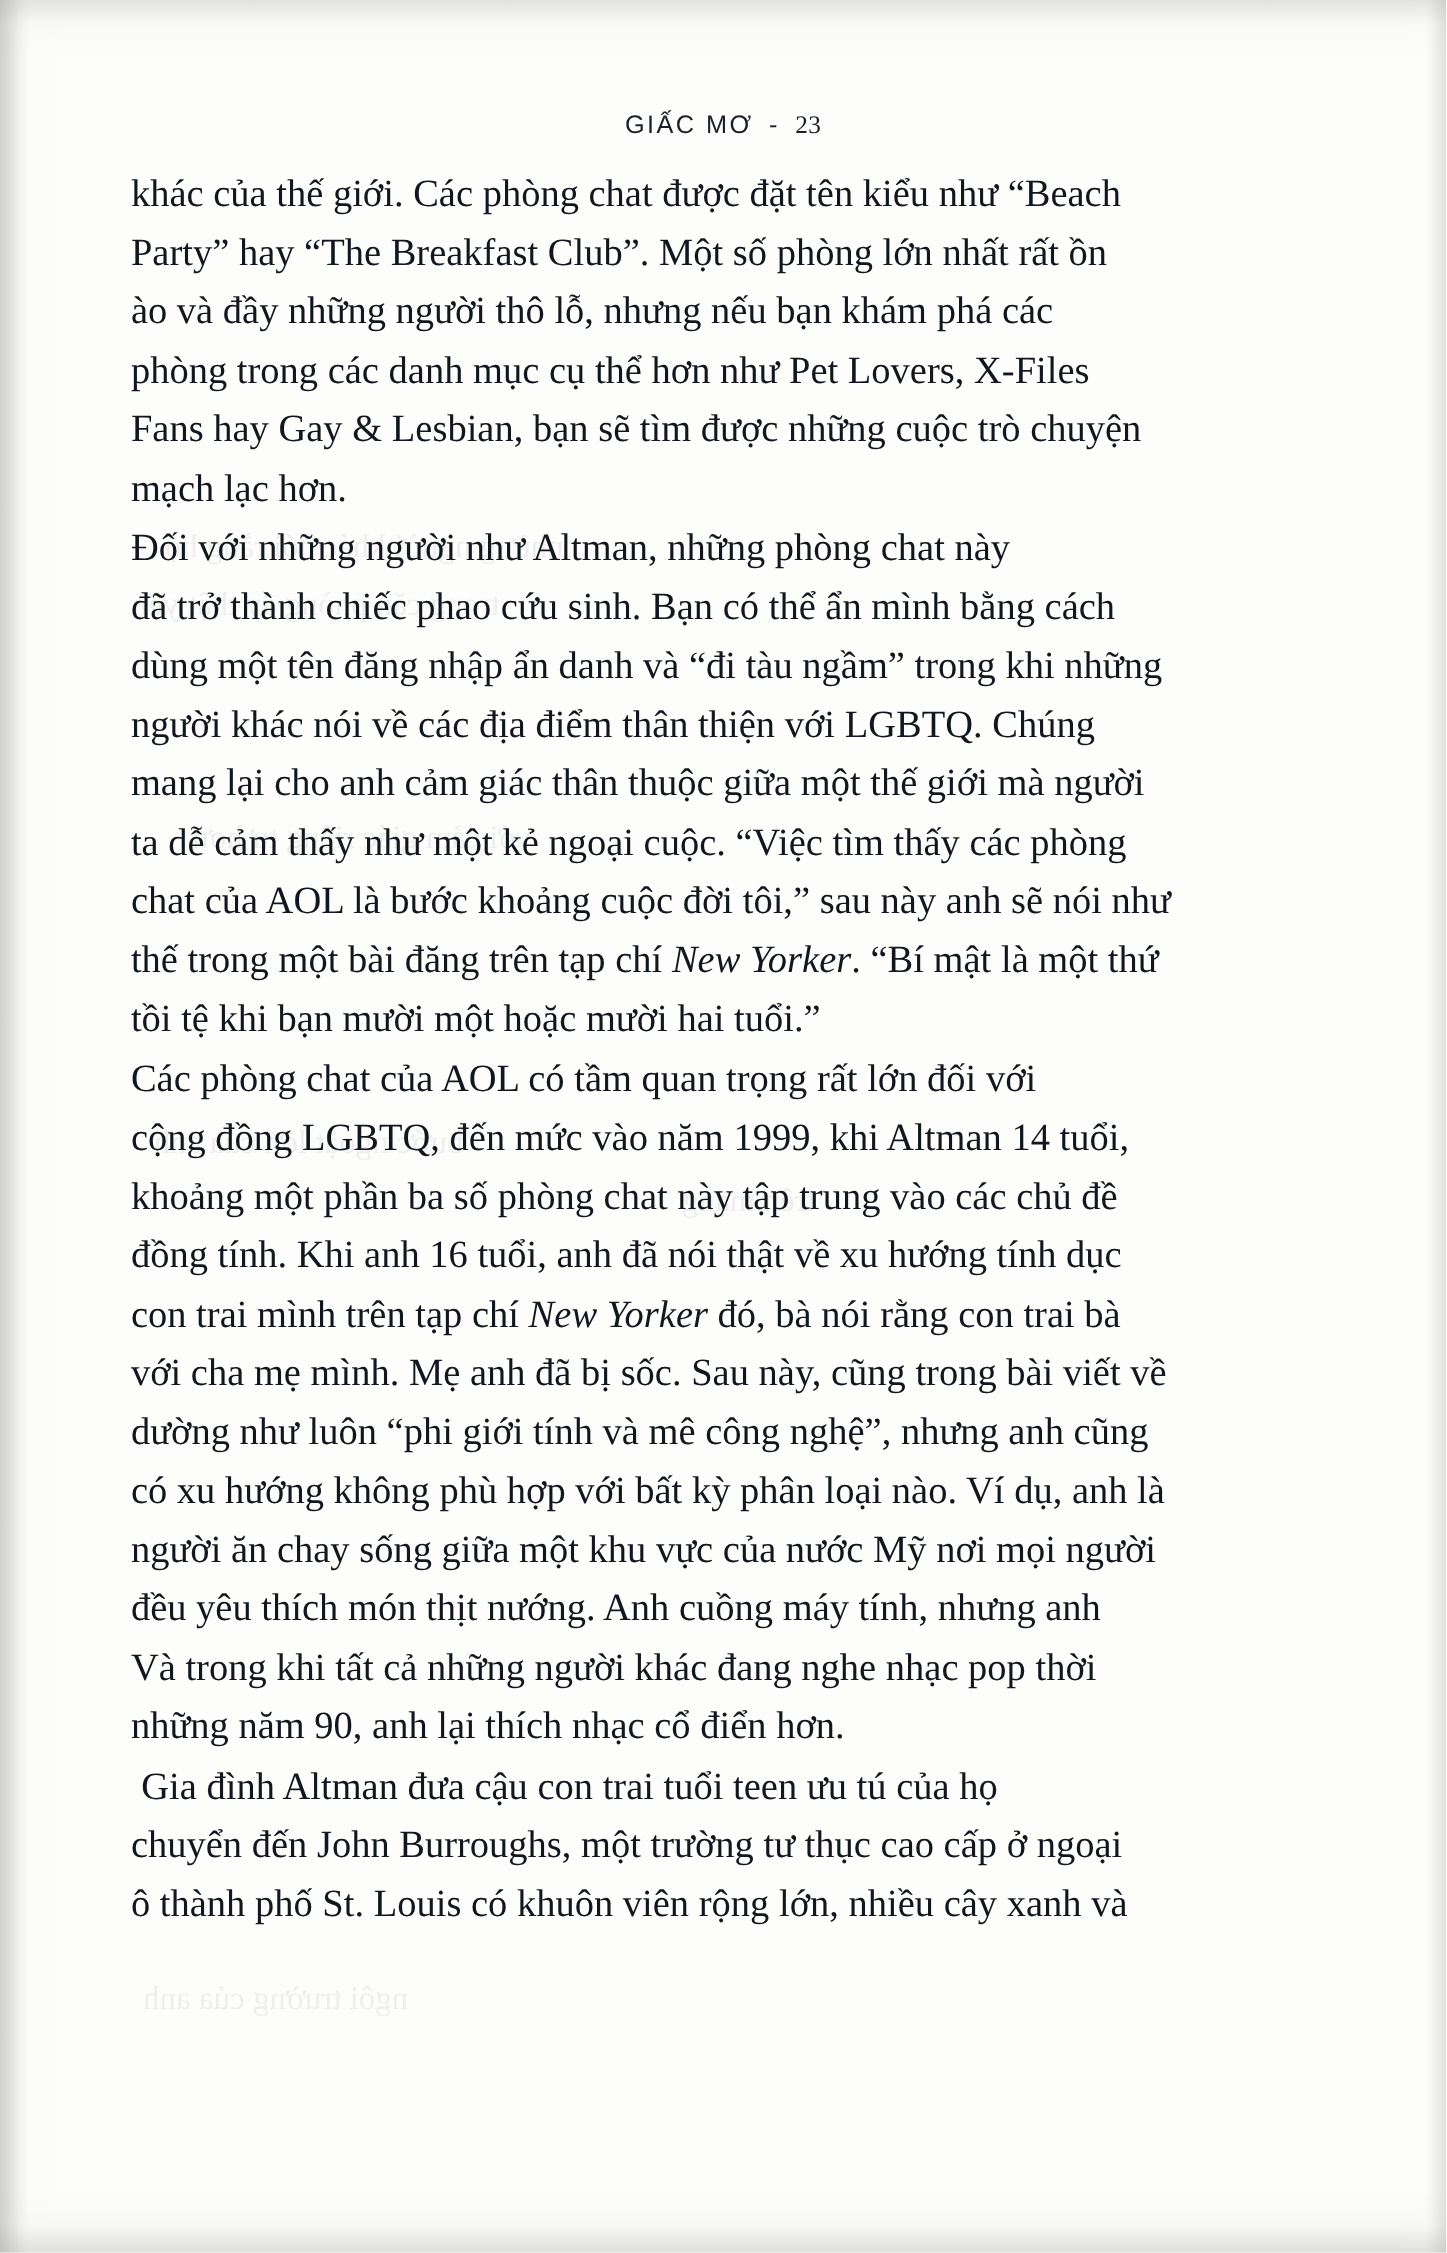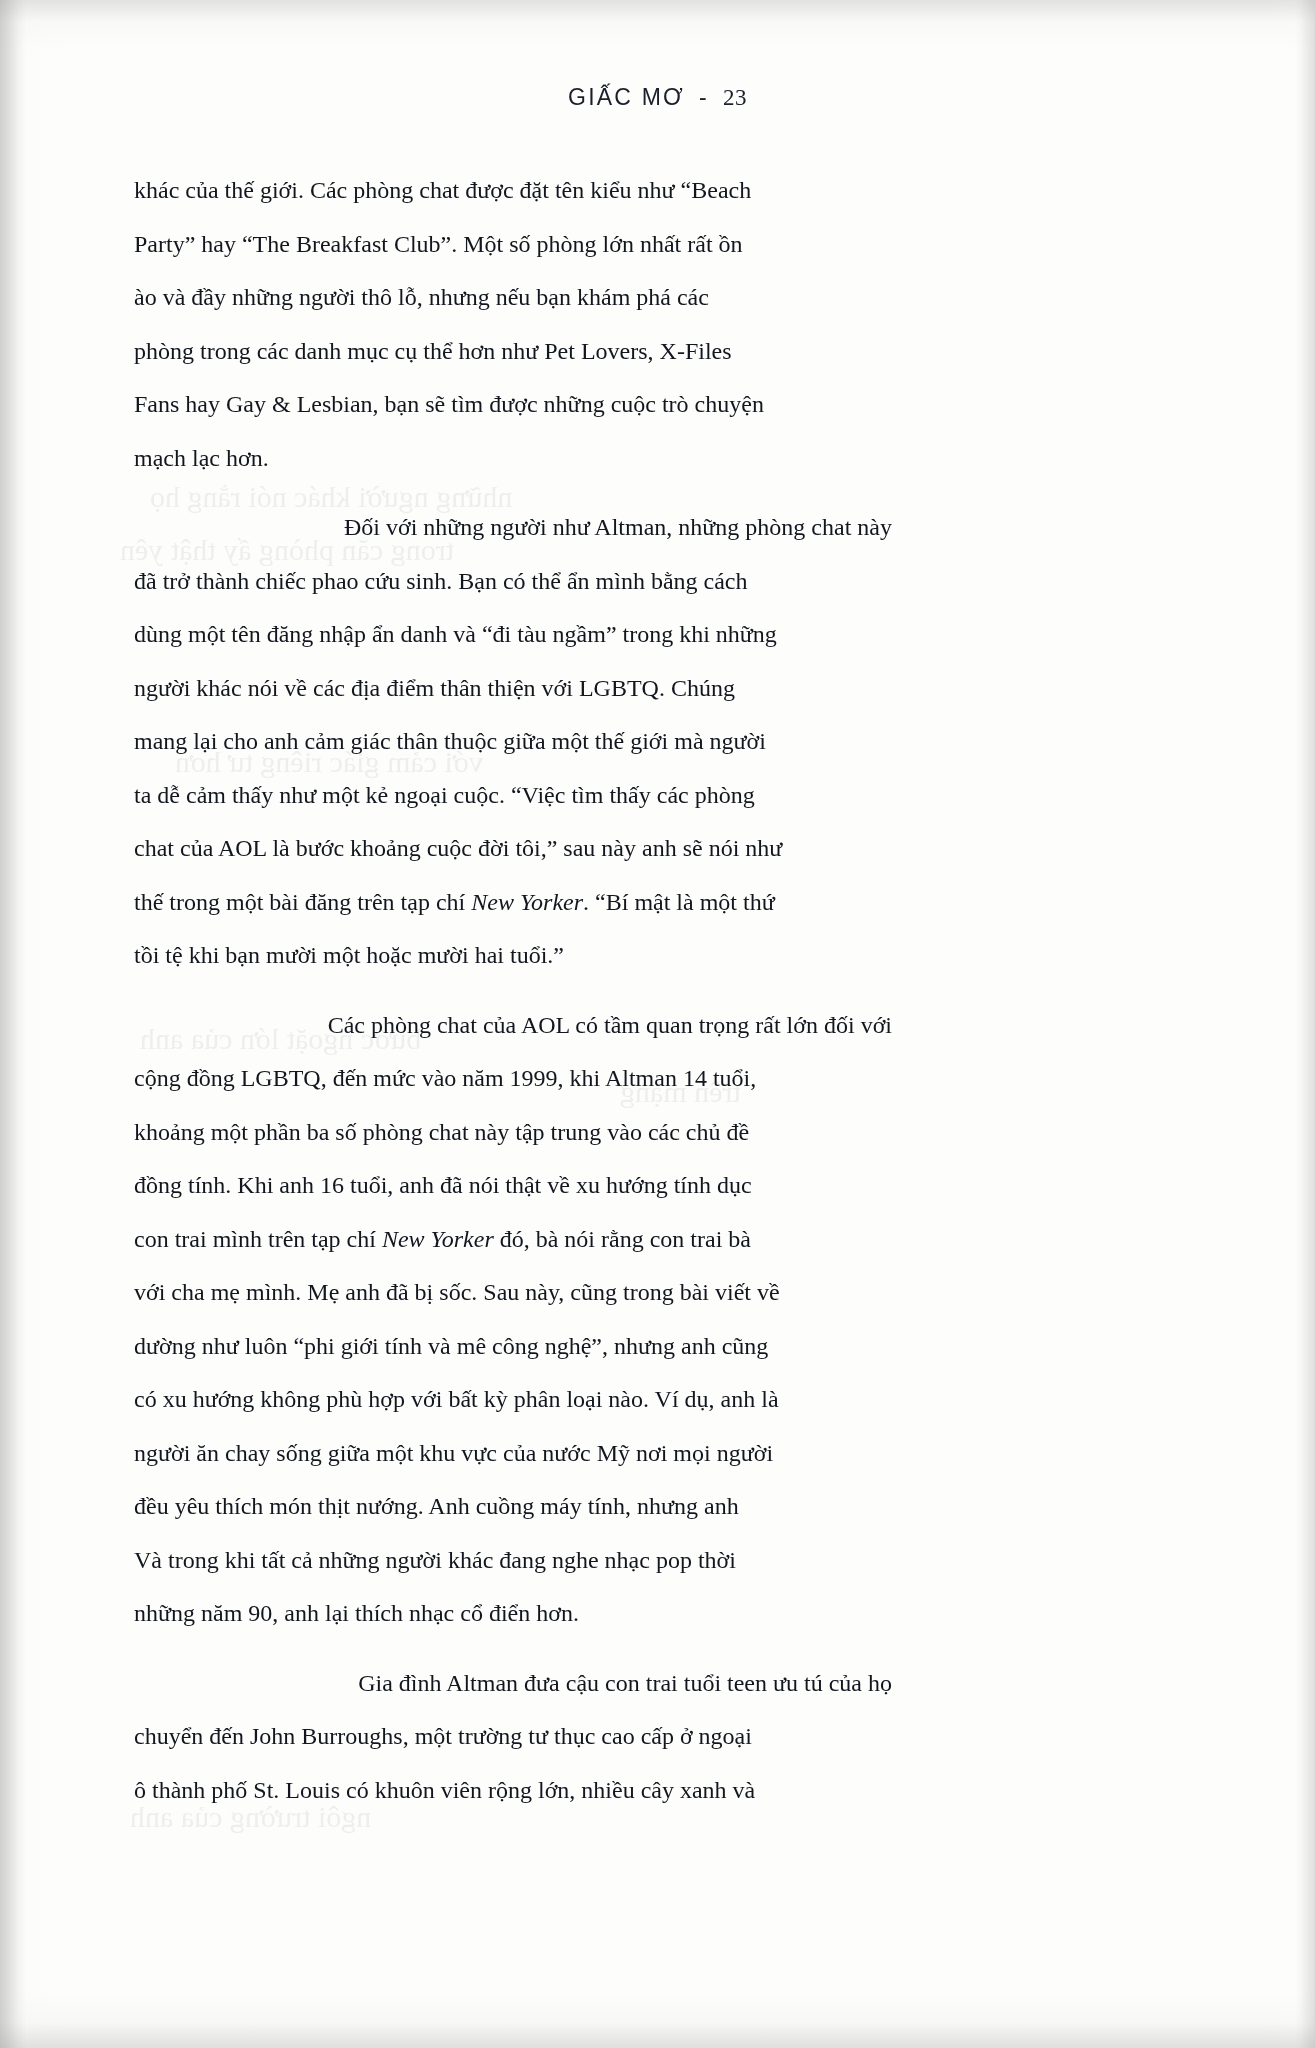--- a/index.html
+++ b/index.html
@@ -20,21 +20,21 @@
     background-image:
       linear-gradient(90deg, rgba(214,214,210,0.55) 0px, rgba(246,246,244,0.25) 18px, rgba(255,255,255,0) 60px),
       linear-gradient(270deg, rgba(222,222,219,0.40) 0px, rgba(252,252,251,0.18) 14px, rgba(255,255,255,0) 55px),
       linear-gradient(180deg, rgba(236,236,233,0.45) 0px, rgba(255,255,255,0) 50px),
       linear-gradient(0deg, rgba(232,232,229,0.45) 0px, rgba(255,255,255,0) 55px);
   }
 
   
   #running-head {
     position: absolute;
-    top: 84px;
+    top: 100px;
     left: 0;
     width: 100%;
     text-align: center;
     font-family: "Liberation Sans", sans-serif;
     font-size: 23px;
     letter-spacing: 2.2px;
     color: #1b1f2c;
     white-space: nowrap;
   }
   #running-head .rh-chapter {
@@ -54,26 +54,26 @@
   
   #textblock {
     position: absolute;
     top: 148px;
     left: 118px;
     width: 790px;
   }
 
   .para {
     font-family: "Liberation Serif", serif;
-    font-size: 24px;
+    font-size: 35px;
     line-height: 53.5px;
     color: #12161f;
     text-align: justify;
     text-justify: inter-word;
-    margin: 16px;
+    margin: 1px;
     -webkit-font-smoothing: none;
   }
 
   .para + .para {
     text-indent: 0;
   }
 
   .para .ln {
     display: block;
     white-space: nowrap;

